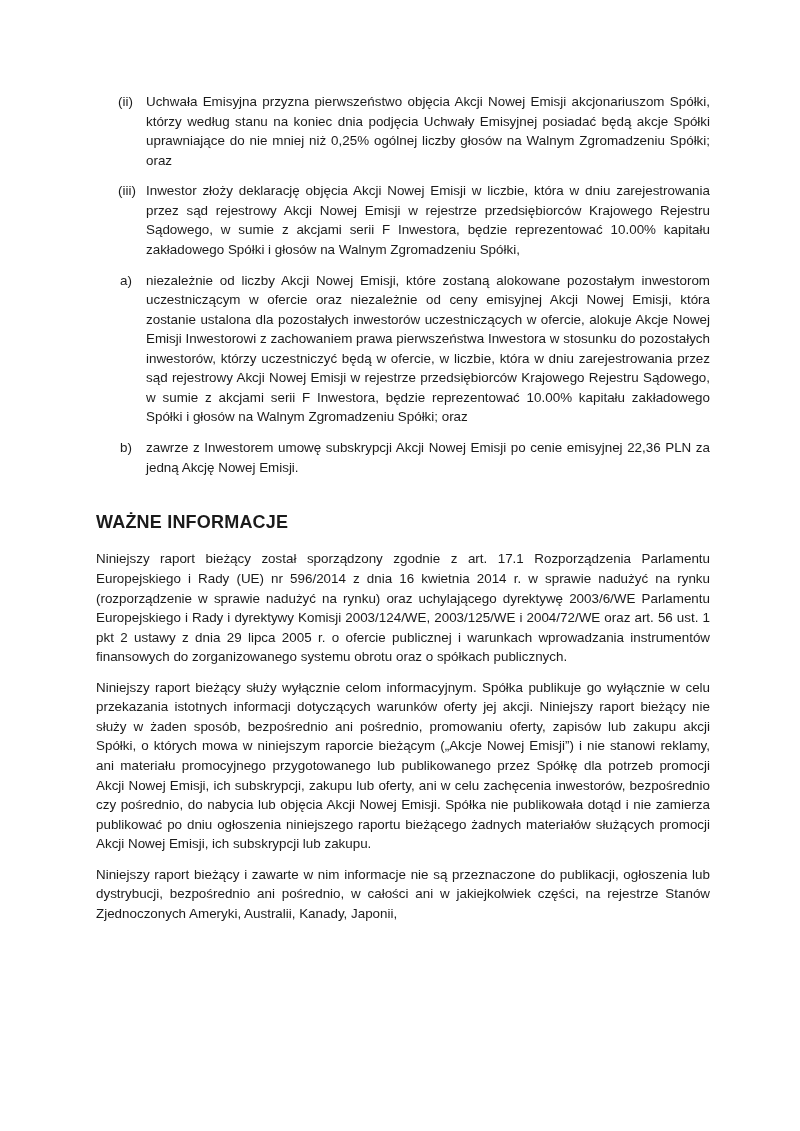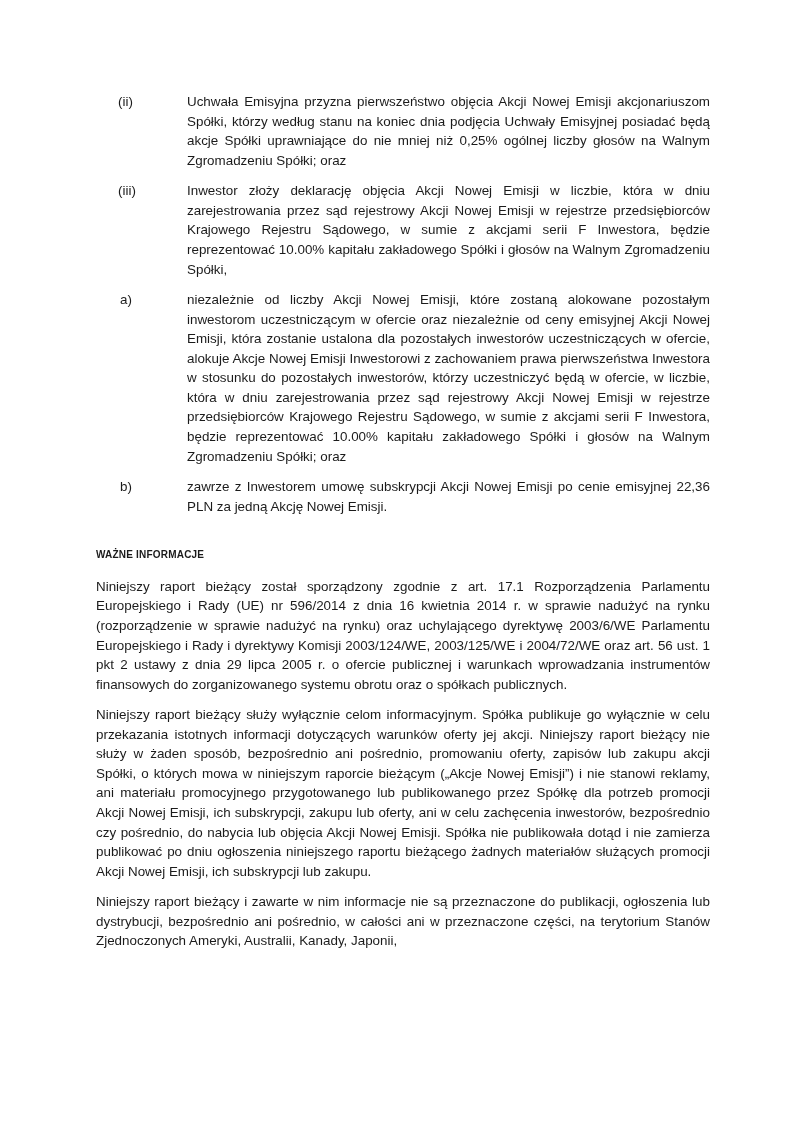--- a/index.html
+++ b/index.html
@@ -10,29 +10,29 @@
     background: #ffffff;
     padding: 92px 90px 40px 96px;
     font-family: "Liberation Sans", "DejaVu Sans", sans-serif;
     font-size: 13.4px;
     line-height: 1.46;
     color: #1b1b1b;
     overflow: hidden;
   }
   p { margin: 0 0 11px 0; text-align: justify; }
   .item { display: flex; margin: 0 0 11px 0; }
-  .item .body { flex: 1; text-align: justify; margin-left: 41px; }
+  .item .body { flex: 1; text-align: justify; }
   .item-roman { margin-left: 22px; }
   .item-roman .lbl { width: 28px; flex: 0 0 28px; }
   .item-alpha { margin-left: 24px; }
   .item-alpha .lbl { width: 26px; flex: 0 0 26px; }
   .intro-line { margin: 14px 0 13px 0; text-align: left; }
   .after-list { margin-top: 14px; }
   h2.section-heading {
-    font-size: 10px;
+    font-size: 18px;
     font-weight: bold;
     margin: 32px 0 14px 0;
     color: #1b1b1b;
     letter-spacing: 0.2px;
   }
   .b { font-weight: normal; }
   .last-para { margin-bottom: 0; }
 </style>
 </head>
 <body>
@@ -60,15 +60,15 @@
     <span class="body">zawrze z Inwestorem umowę subskrypcji Akcji Nowej Emisji po cenie emisyjnej 22,36 PLN za jedną Akcję Nowej Emisji.</span>
   </div>
 
 
   <h2 class="section-heading">WAŻNE INFORMACJE</h2>
 
   <p>Niniejszy raport bieżący został sporządzony zgodnie z art. 17.1 Rozporządzenia Parlamentu Europejskiego i Rady (UE) nr 596/2014 z dnia 16 kwietnia 2014 r. w sprawie nadużyć na rynku (rozporządzenie w sprawie nadużyć na rynku) oraz uchylającego dyrektywę 2003/6/WE Parlamentu Europejskiego i Rady i dyrektywy Komisji 2003/124/WE, 2003/125/WE i 2004/72/WE oraz art. 56 ust. 1 pkt 2 ustawy z dnia 29 lipca 2005 r. o ofercie publicznej i warunkach wprowadzania instrumentów finansowych do zorganizowanego systemu obrotu oraz o spółkach publicznych.</p>
 
   <p><span>Niniejszy raport bieżący służy wyłącznie celom informacyjnym. Spółka publikuje go wyłącznie w celu przekazania istotnych informacji dotyczących warunków oferty jej akcji. Niniejszy raport bieżący nie służy w żaden sposób, bezpośrednio ani pośrednio, promowaniu oferty, zapisów lub zakupu akcji Spółki, o których mowa w niniejszym raporcie bieżącym („</span><span class="b">Akcje Nowej Emisji</span><span>”) i nie stanowi reklamy, ani materiału promocyjnego przygotowanego lub publikowanego przez Spółkę dla potrzeb promocji Akcji Nowej Emisji, ich subskrypcji, zakupu lub oferty, ani w celu zachęcenia inwestorów, bezpośrednio czy pośrednio, do nabycia lub objęcia Akcji Nowej Emisji. Spółka nie publikowała dotąd i nie zamierza publikować po dniu ogłoszenia niniejszego raportu bieżącego żadnych materiałów służących promocji Akcji Nowej Emisji, ich subskrypcji lub zakupu.</span></p>
 
-  <p class="last-para">Niniejszy raport bieżący i zawarte w nim informacje nie są przeznaczone do publikacji, ogłoszenia lub dystrybucji, bezpośrednio ani pośrednio, w całości ani w przeznaczone części, na terytorium Stanów Zjednoczonych Ameryki, Australii, Kanady, Japonii,</p>
+  <p class="last-para">Niniejszy raport bieżący i zawarte w nim informacje nie są przeznaczone do publikacji, ogłoszenia lub dystrybucji, bezpośrednio ani pośrednio, w całości ani w jakiejkolwiek części, na rejestrze Stanów Zjednoczonych Ameryki, Australii, Kanady, Japonii,</p>
 
 </div>
 
 </body></html>

